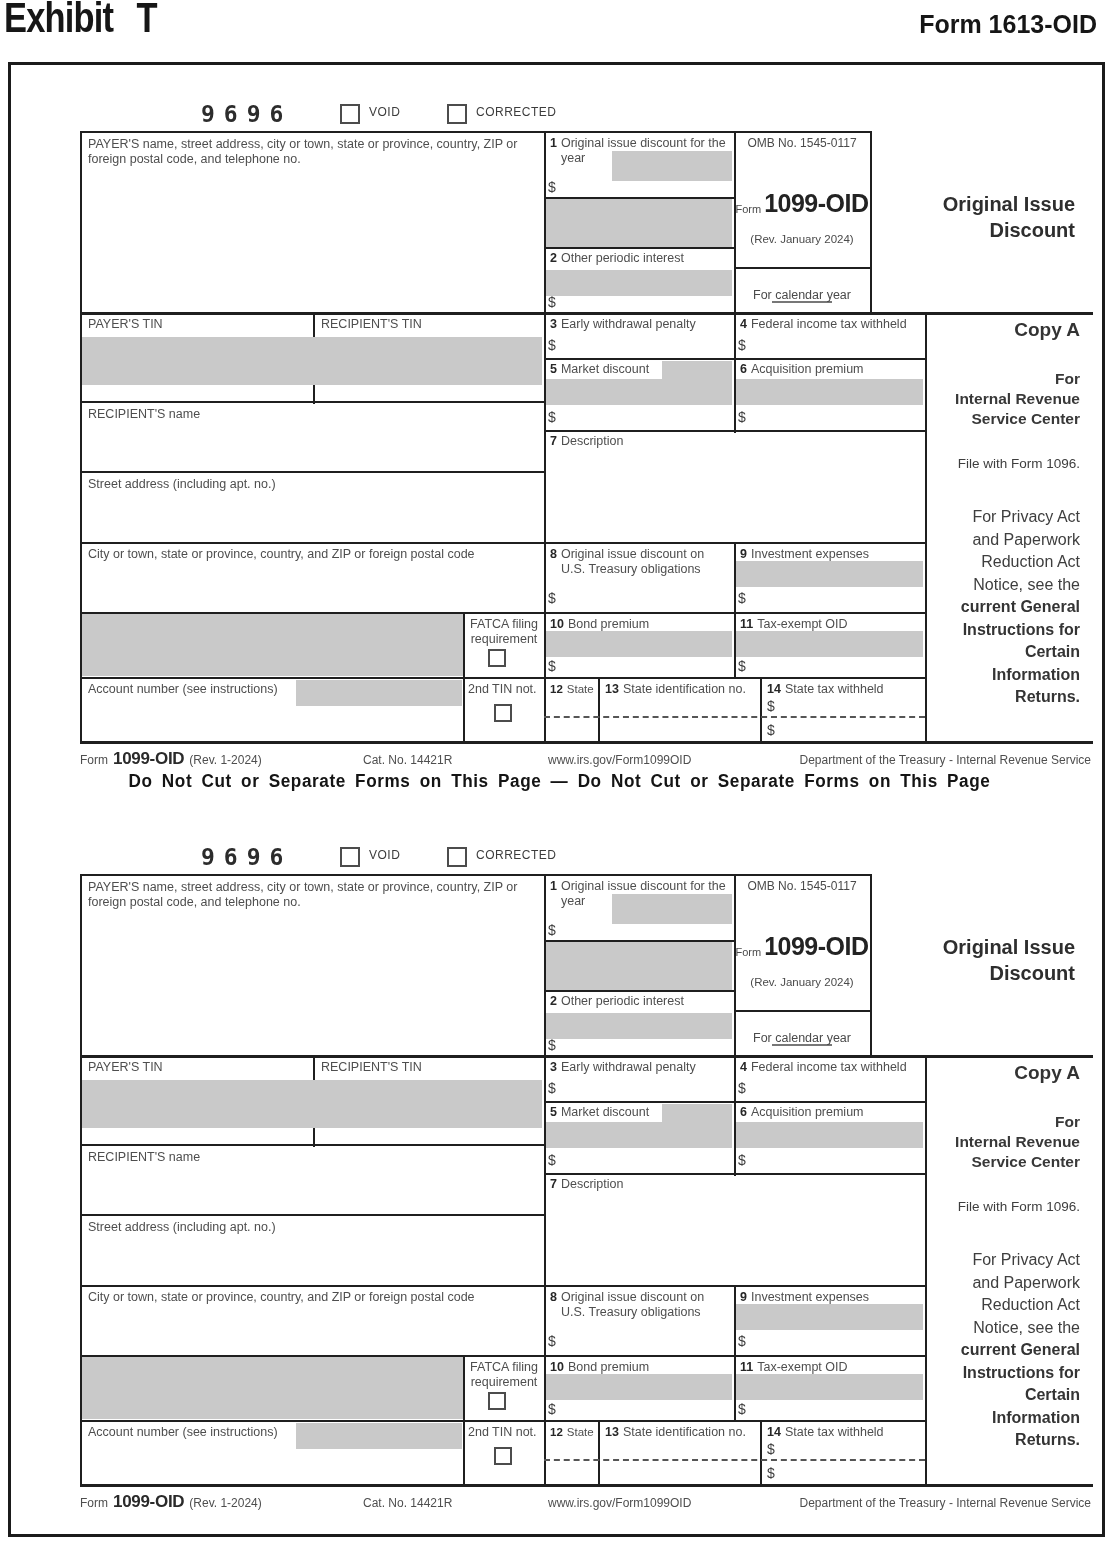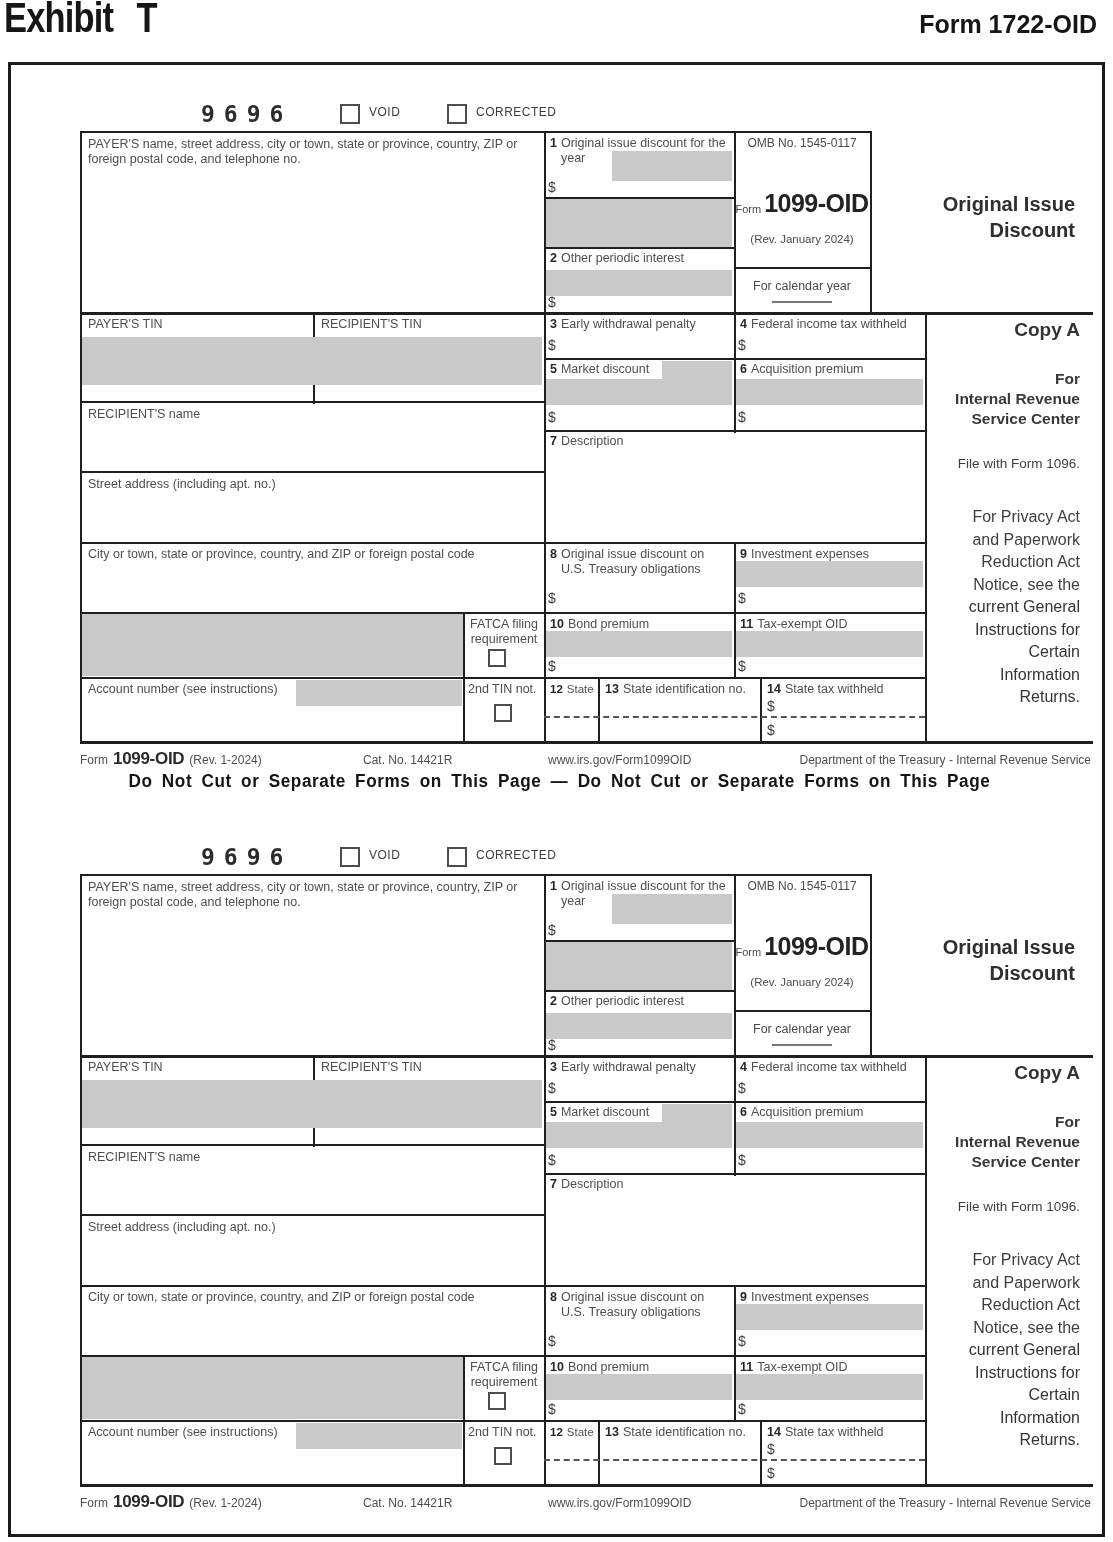--- a/index.html
+++ b/index.html
@@ -31,49 +31,49 @@
   .lbl{position:absolute;display:flex;gap:4px;font-size:12.5px;line-height:15px;color:#4e4e4e;align-items:flex-start}
   .lbl b{color:#272727;font-weight:bold;flex:0 0 auto}
   .plain{position:absolute;font-size:12.5px;line-height:15px;color:#4e4e4e}
   .dol{position:absolute;font-size:14px;color:#3e3e3e}
 
   .ombcell{position:absolute;left:656px;top:5px;width:132px;text-align:center;font-size:12px;color:#4a4a4a}
   .formnum{position:absolute;left:654px;top:58px;width:136px;display:flex;align-items:flex-end;justify-content:center;gap:3px}
   .formnum .w{font-size:11px;color:#4a4a4a;padding-bottom:3px}
   .formnum .n{font-size:25px;font-weight:bold;color:#232323;letter-spacing:-.5px}
   .rev{position:absolute;left:654px;top:102px;width:136px;text-align:center;font-size:11.5px;color:#4a4a4a}
-  .cal{position:absolute;left:654px;top:148px;width:136px;text-align:center;font-size:12.5px;color:#4a4a4a}
+  .cal{position:absolute;left:654px;top:157px;width:136px;text-align:center;font-size:12.5px;color:#4a4a4a}
   .calline{position:absolute;left:692px;top:170px;width:60px;height:2px;background:#777}
 
   .title{position:absolute;left:790px;top:60px;width:205px;text-align:right;font-size:20px;line-height:26px;
          font-weight:bold;color:#2e2e2e;white-space:pre-line}
 
   .copya{position:absolute;left:845px;top:188px;width:155px;text-align:right;font-size:19px;font-weight:bold;color:#333}
   .copyfor{position:absolute;left:830px;top:238px;width:170px;text-align:right;font-size:15.5px;line-height:20px;
            font-weight:bold;color:#383838;white-space:pre-line}
   .filewith{position:absolute;left:835px;top:325px;width:165px;text-align:right;font-size:13.5px;color:#3e3e3e}
   .priv1{position:absolute;left:818px;top:375px;width:182px;text-align:right;font-size:16px;line-height:22.5px;
          color:#3e3e3e;white-space:pre-line}
   .priv2{position:absolute;left:818px;top:465px;width:182px;text-align:right;font-size:16px;line-height:22.5px;
-         font-weight:normal;color:#343434;white-space:pre-line}
+         font-weight:bold;color:#343434;white-space:pre-line}
 
   .ffoot{position:absolute;left:69px;top:648px;width:1013px;height:26px;font-size:12px;color:#4e4e4e}
   .fleft{position:absolute;left:0;top:0;display:flex;align-items:baseline;gap:5px}
   .fleft .n{font-size:17px;font-weight:bold;color:#2a2a2a;letter-spacing:-.3px}
   .fcat{position:absolute;left:283px;top:4px}
   .furl{position:absolute;left:468px;top:4px}
   .fdept{position:absolute;right:2px;top:4px}
 
   .small12{font-size:11.5px}
 </style>
 </head>
 <body>
 
 <div class="exhibit">Exhibit T</div>
-<div class="pageref">Form 1722-OID</div>
+<div class="pageref">Form 1613-OID</div>
 
 <div class="sheet">
   <div class="slot" id="slot-1" style="top:36px">
 
   <span class="code">9696</span>
   <span class="cb" style="left:329px;top:3px"></span>
   <span class="cblab" style="left:358px;top:4px">VOID</span>
   <span class="cb" style="left:436px;top:3px"></span>
   <span class="cblab" style="left:465px;top:4px">CORRECTED</span>
 

